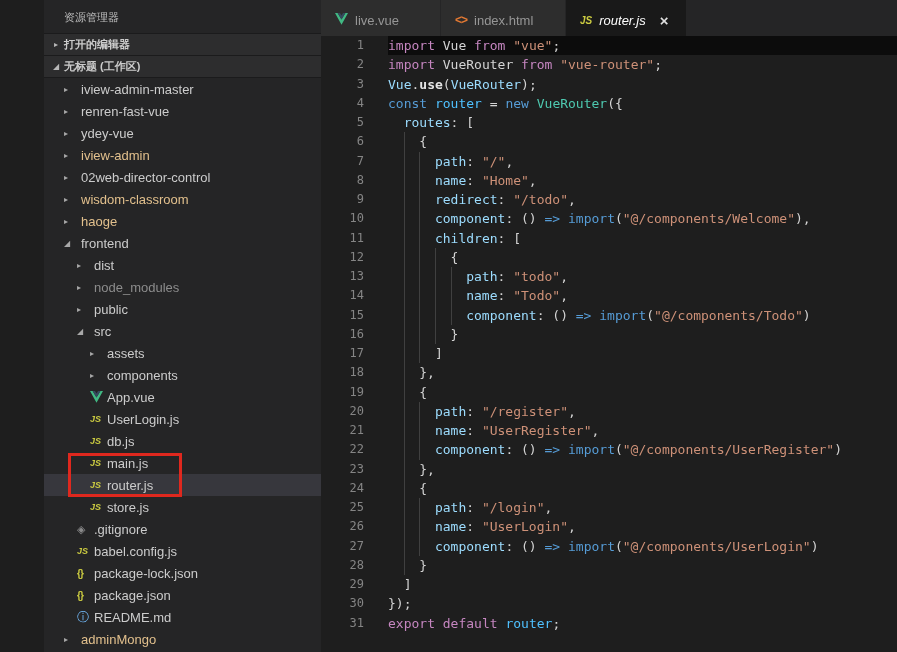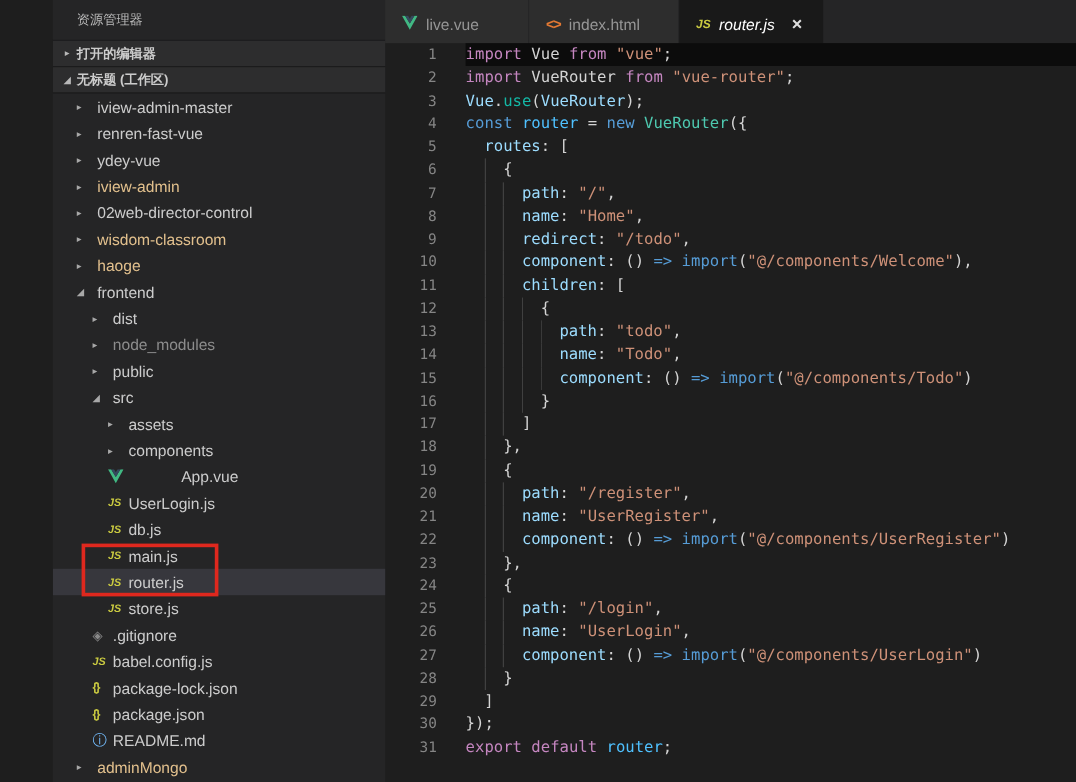--- a/index.html
+++ b/index.html
@@ -44,21 +44,21 @@
           font-family:"DejaVu Sans Mono","Liberation Mono",monospace;font-size:13px;}
   .erow{display:flex;height:19.25px;line-height:19.25px;}
   .ln{width:67px;flex:none;box-sizing:border-box;padding-right:24px;text-align:right;color:#858585;font-size:12px;}
   .cl{flex:1;white-space:pre;color:#D4D4D4;}
   .cl.current{background:#0C0C0C;}
   .tok-i,.tok-g{display:inline-block;width:2ch;height:19.25px;vertical-align:top;}
   .tok-g{background:linear-gradient(to right,#404040 1px,transparent 1px);}
   .tok-k1{color:#C586C0;}
   .tok-k2{color:#569CD6;}
   .tok-cl{color:#4EC9B0;}
-  .tok-fn{color:#14b8a6;}
+  .tok-fn{color:#e5e5e5;font-weight:bold;}
   .tok-v{color:#9CDCFE;}
   .tok-cv{color:#4FC1FF;}
   .tok-s{color:#CE9178;}
   .tok-w{color:#D4D4D4;}
 </style>
 </head>
 <body>
 
 <div class="sidebar">
   <div class="sidebar-title">资源管理器</div>
@@ -123,21 +123,21 @@
         <span class="lbl">src</span>
       </div>
       <div class="row" style="padding-left: 46px;">
         <span class="slot twisty">▸</span>
         <span class="lbl">assets</span>
       </div>
       <div class="row" style="padding-left: 46px;">
         <span class="slot twisty">▸</span>
         <span class="lbl">components</span>
       </div>
-      <div class="row" style="padding-left: 46px; gap: 44px;">
+      <div class="row" style="padding-left: 46px;">
         <span class="slot">
           <svg width="13" height="12" viewBox="0 0 24 22">
             <path d="M0 0h4.8L12 12 19.2 0H24L12 21.6z" fill="#41B883"></path>
             <path d="M4.8 0h4.4L12 4.6 14.8 0h4.4L12 12z" fill="#35495E"></path>
           </svg>
         </span>
         <span class="lbl">App.vue</span>
       </div>
       <div class="row" style="padding-left: 46px;">
         <span class="slot fi-js">JS</span>

